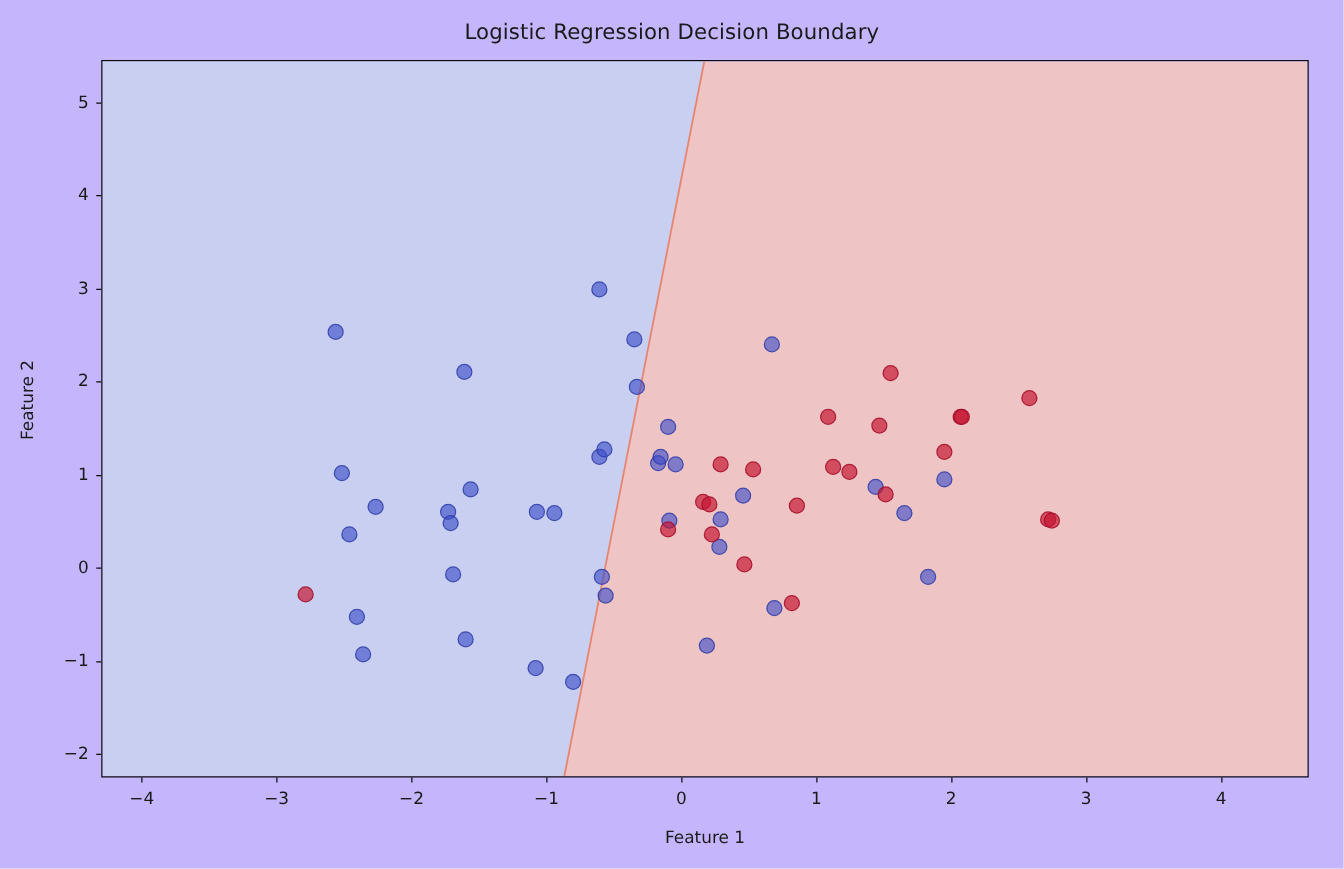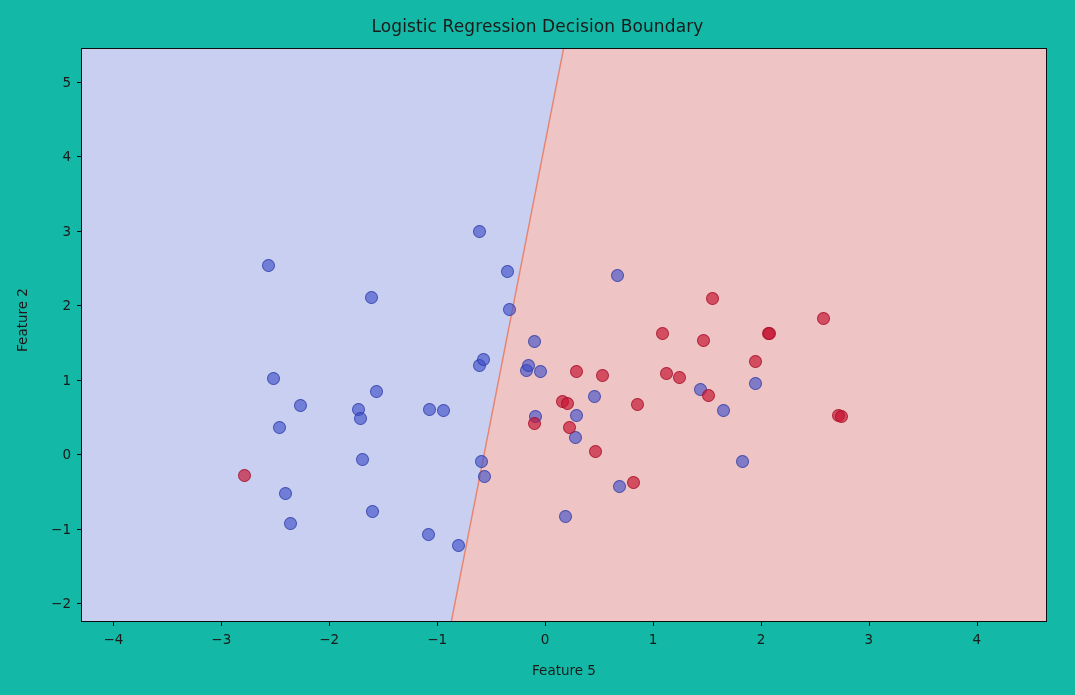--- a/index.html
+++ b/index.html
@@ -10,21 +10,21 @@
   body {
     width: 1075px;
     height: 695px;
     font-family: "DejaVu Sans", sans-serif;
     overflow: hidden;
   }
   #figure {
     position: relative;
     width: 1075px;
     height: 695px;
-    background: #14b8a6;
+    background: #c4b5fd;
   }
   #chart-title {
     position: absolute;
     left: 0;
     top: 16px;
     width: 1075px;
     text-align: center;
     font-size: 17px;
     color: #1a1a1a;
     letter-spacing: 0.1px;
@@ -254,17 +254,17 @@
       <div class="tick-y" style="left: 77px; top: 305.182px;"></div>
       <div class="ticklabel-y" style="left: 15px; width: 56px; top: 305.182px;">2</div>
       <div class="tick-y" style="left: 77px; top: 230.636px;"></div>
       <div class="ticklabel-y" style="left: 15px; width: 56px; top: 230.636px;">3</div>
       <div class="tick-y" style="left: 77px; top: 156.091px;"></div>
       <div class="ticklabel-y" style="left: 15px; width: 56px; top: 156.091px;">4</div>
       <div class="tick-y" style="left: 77px; top: 81.5455px;"></div>
       <div class="ticklabel-y" style="left: 15px; width: 56px; top: 81.5455px;">5</div>
     </div>
 
-  <div id="xlabel">Feature 5</div>
+  <div id="xlabel">Feature 1</div>
   <div id="ylabel">Feature 2</div>
 
 
 </div>
 
 </body></html>

